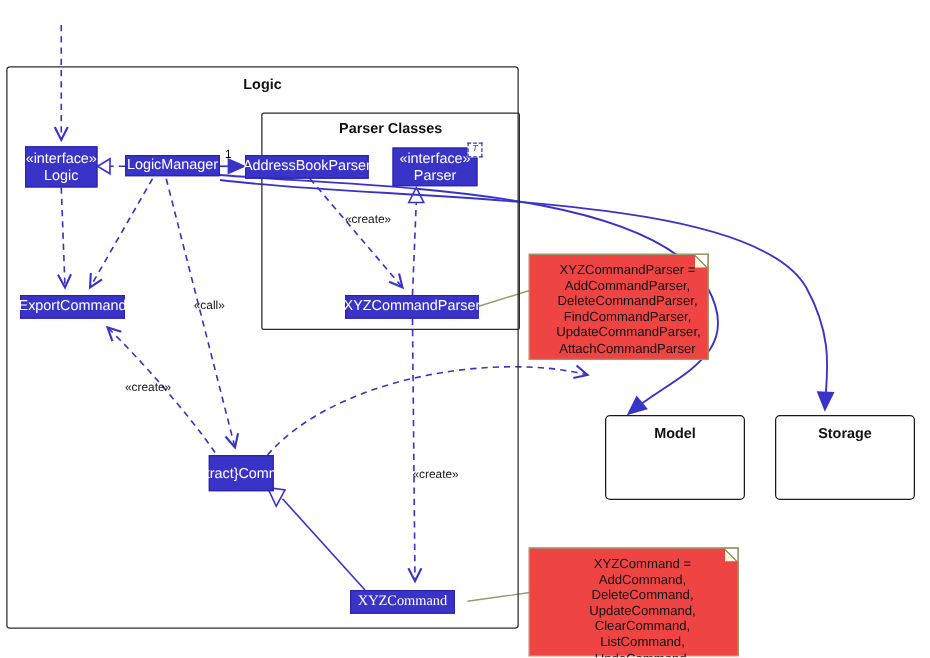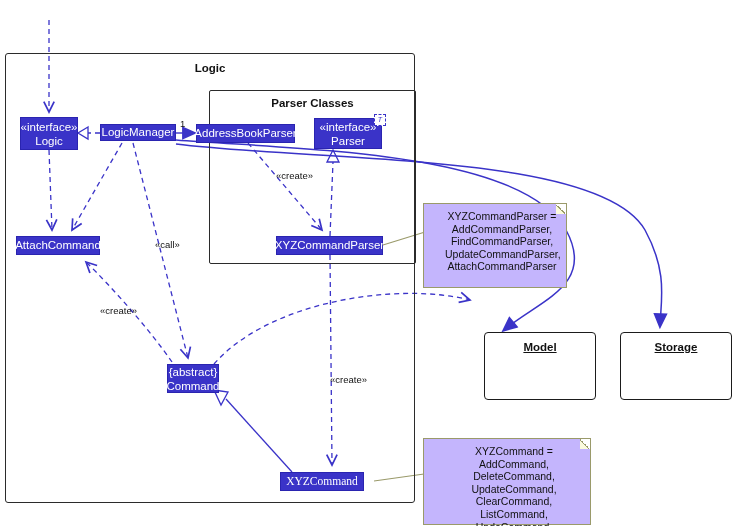--- a/index.html
+++ b/index.html
@@ -6,22 +6,22 @@
   body{width:744px;height:526px;font-family:"Liberation Sans",sans-serif;}
   #canvas{position:relative;width:744px;height:526px;overflow:hidden;background:#fff;}
   svg.layer{position:absolute;left:0;top:0;width:744px;height:526px;overflow:visible;}
   .pkg{position:absolute;border:1.4px solid #2b2b2b;border-radius:3px;background:transparent;box-sizing:border-box;}
   .pkg-title{position:absolute;left:0;right:0;text-align:center;font-weight:bold;font-size:11.5px;color:#111;}
   .cls{position:absolute;background:#3a33c8;border:1px solid #2a24b0;color:#ffffff;
        display:flex;align-items:center;justify-content:center;text-align:center;
        font-size:11.5px;line-height:13px;box-sizing:border-box;}
   .cls.two{line-height:14px;}
   .plain{position:absolute;background:#ffffff;border:1.3px solid #1b1b1b;border-radius:4px;box-sizing:border-box;}
-  .plain-title{position:absolute;left:0;right:0;text-align:center;font-weight:bold;font-size:11.5px;color:#111;text-decoration:underline;}
-  .note{position:absolute;background:#c4b5fd;border:1px solid #9a9a6a;box-sizing:border-box;
+  .plain-title{position:absolute;left:0;right:0;text-align:center;font-weight:bold;font-size:11.5px;color:#111;}
+  .note{position:absolute;background:#ef4444;border:1px solid #9a9a6a;box-sizing:border-box;
         font-size:10.5px;line-height:12.6px;color:#111;text-align:center;padding:6px 7px 5px 21px;}
   .note .fold{position:absolute;right:-1px;top:-1px;width:11px;height:11px;
         background:linear-gradient(225deg,#ffffff 0 50%,#9a9a6a 50% 56%,#fbfbdd 56% 100%);
         border-right:1px solid #9a9a6a;border-top:1px solid #9a9a6a;box-sizing:border-box;}
   .stereo{position:absolute;font-size:9.5px;font-weight:normal;color:#111;white-space:nowrap;}
   .mult{position:absolute;font-size:9.5px;color:#111;}
   .tmpl{position:absolute;border:1px dashed #3a33c8;background:#ffffff;font-size:7px;
         color:#3a33c8;text-align:center;line-height:9px;box-sizing:border-box;font-style:italic;}
 </style>
 </head>
@@ -96,28 +96,28 @@
   </div>
   <div class="mult" style="left:180px;top:118px;">1</div>
 
   <div class="cls two" style="left:314px;top:118px;width:68px;height:31px;flex-direction:column;">
     <span>«interface»</span>
     <span>Parser</span>
   </div>
   <div class="tmpl" style="left:374px;top:114px;width:12px;height:12px;">T</div>
 
   <div class="cls" style="left:16px;top:236px;width:84px;height:19px;">
-    <span>AttachCommand</span>
+    <span>ExportCommand</span>
   </div>
 
   <div class="cls" style="left:276px;top:236px;width:107px;height:19px;">
     <span>XYZCommandParser</span>
   </div>
 
-  <div class="cls two" style="left:167px;top:364px;width:52px;height:29px;flex-direction:column;">
+  <div class="cls two" style="left:167px;top:364px;width:52px;height:29px;flex-direction:row;">
     <span>{abstract}</span>
     <span>Command</span>
   </div>
 
   <div class="cls" style="left:280px;top:472px;width:84px;height:19px;font-family:Liberation Serif, serif;">
     <span>XYZCommand</span>
   </div>
 
   <div class="plain" style="left:484px;top:332px;width:112px;height:68px;">
     <div class="plain-title" style="top:8px;">Model</div>
@@ -129,20 +129,21 @@
 
   <div class="stereo" style="left:276px;top:170px;">«create»</div>
   <div class="stereo" style="left:155px;top:239px;">«call»</div>
   <div class="stereo" style="left:100px;top:305px;">«create»</div>
   <div class="stereo" style="left:330px;top:374px;">«create»</div>
 
   <div class="note" style="left:423px;top:203px;width:144px;height:85px;">
     <div class="fold"></div>
     <div>XYZCommandParser =</div>
     <div>AddCommandParser,</div>
+    <div>DeleteCommandParser,</div>
     <div>FindCommandParser,</div>
     <div>UpdateCommandParser,</div>
     <div>AttachCommandParser</div>
   </div>
 
   <div class="note" style="left:423px;top:438px;width:168px;height:87px;">
     <div class="fold"></div>
     <div>XYZCommand = AddCommand,</div>
     <div>DeleteCommand, UpdateCommand,</div>
     <div>ClearCommand, ListCommand,</div>

